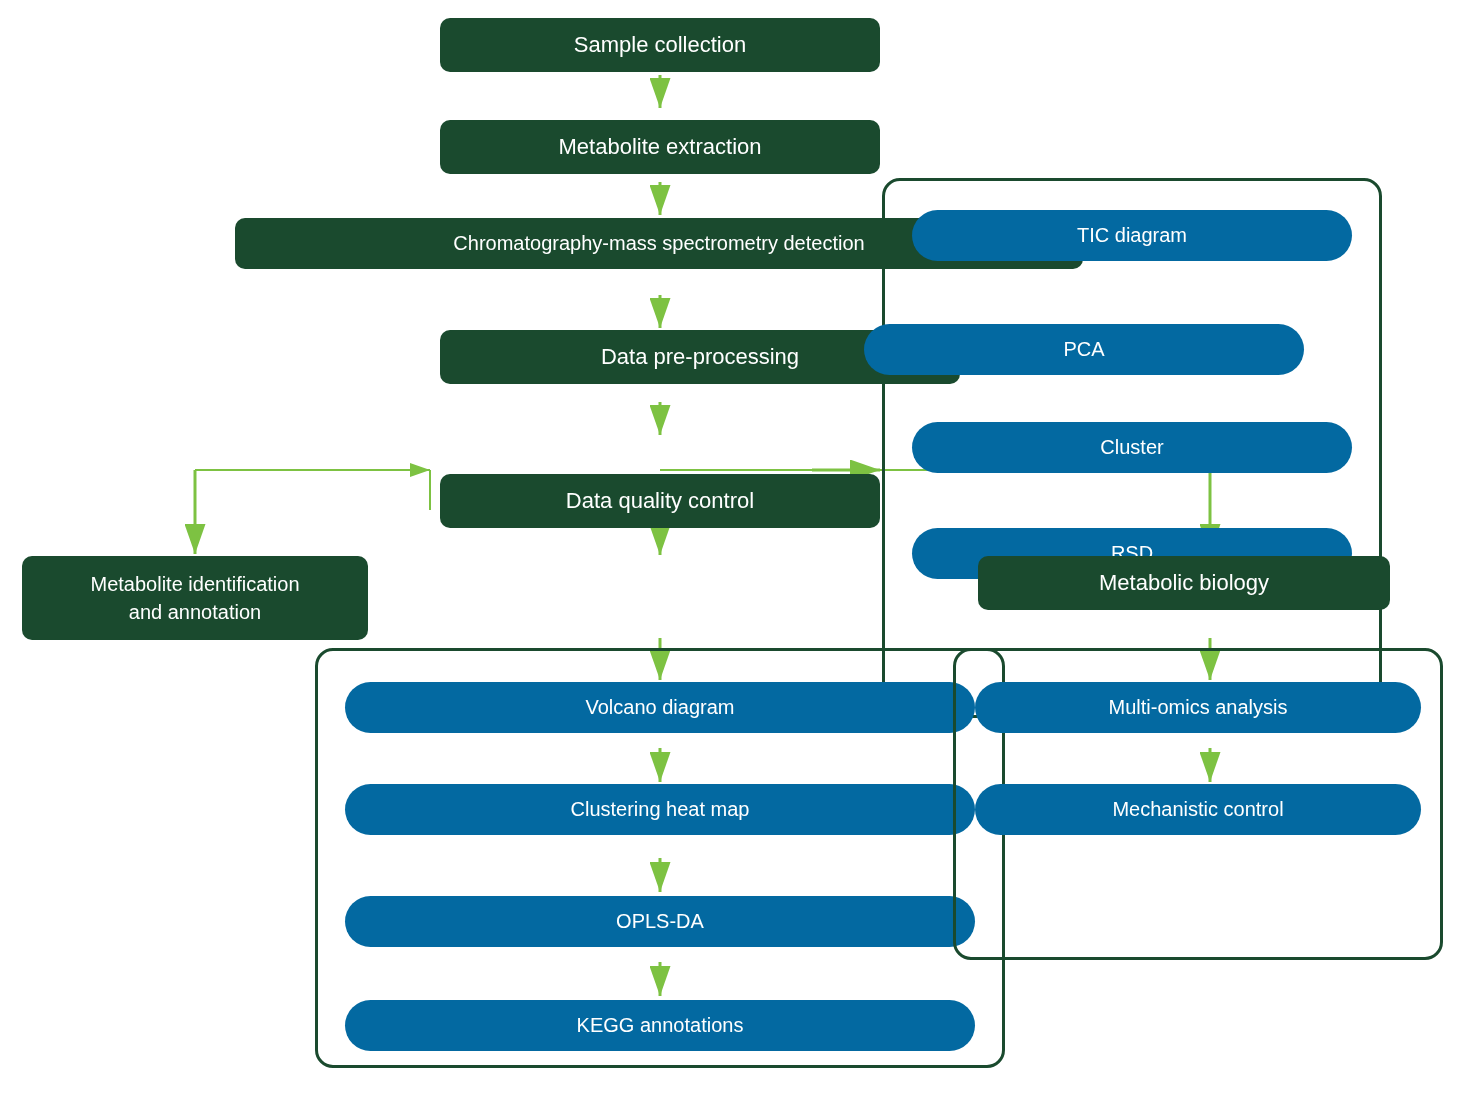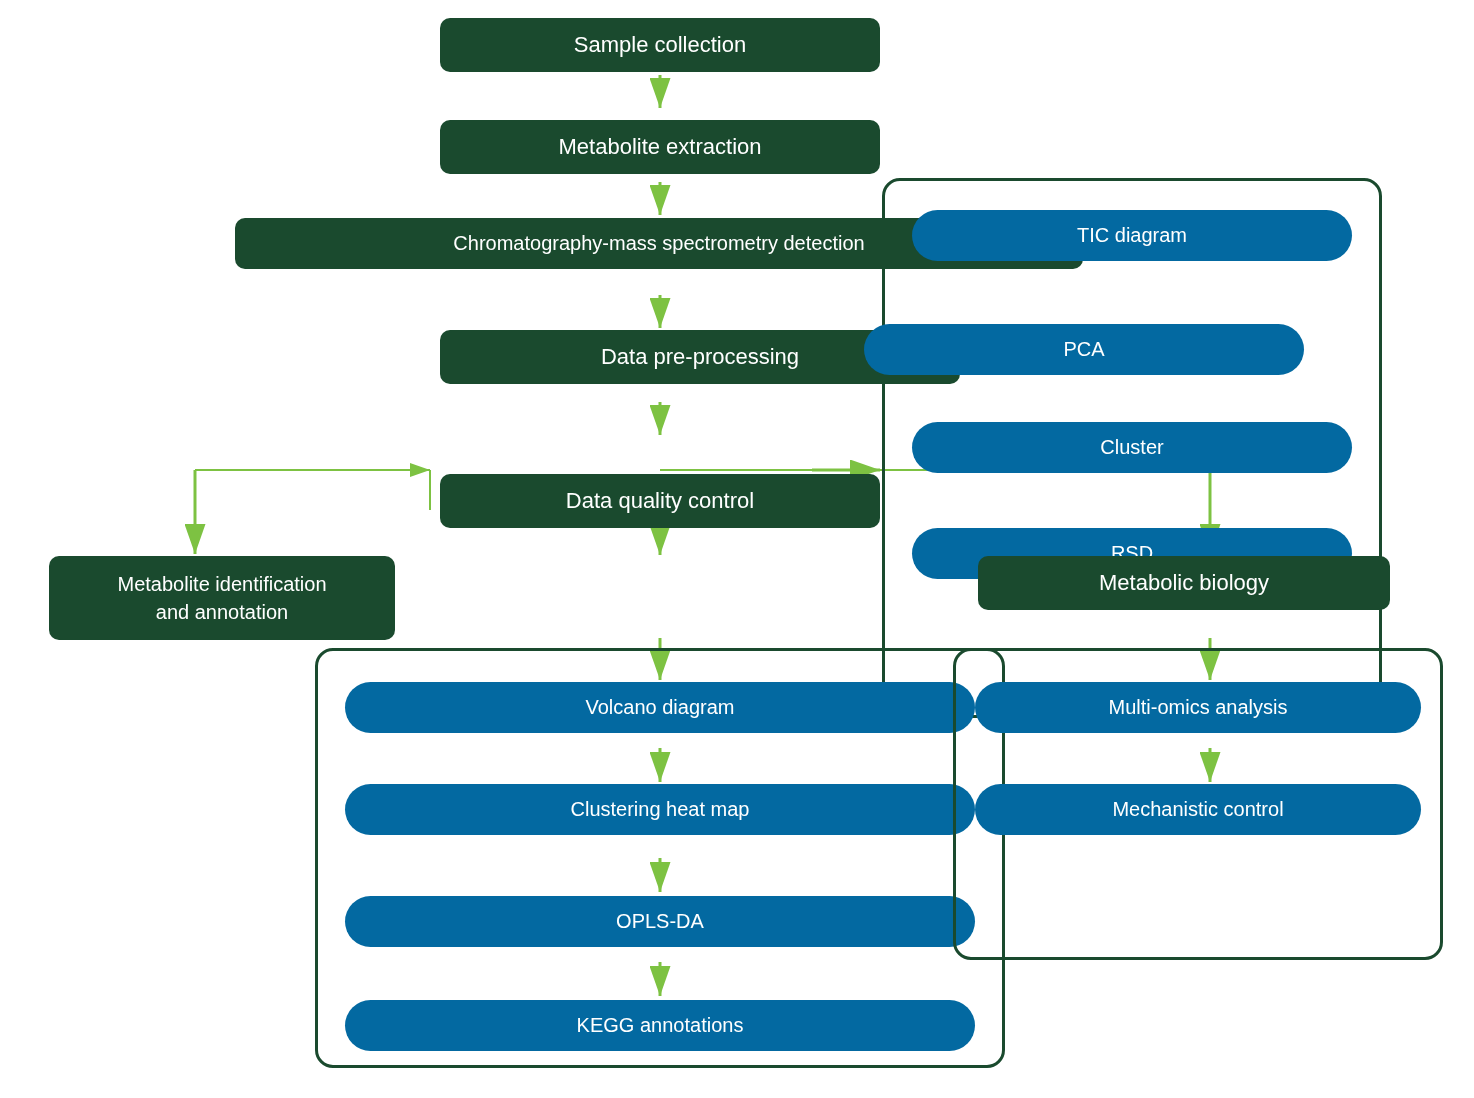--- a/index.html
+++ b/index.html
@@ -67,21 +67,20 @@
       background-color: #1a4a2e;
       color: #fff;
       border-radius: 10px;
       padding: 14px 8px;
       font-size: 20px;
       font-weight: 500;
       text-align: center;
       position: absolute;
       white-space: normal;
       line-height: 1.4;
-      margin-left: 27px;
     }
   </style>
 </head>
 <body>
 
 <div class="flowchart">
 
   <svg class="arrows-svg">
 
     <defs>

